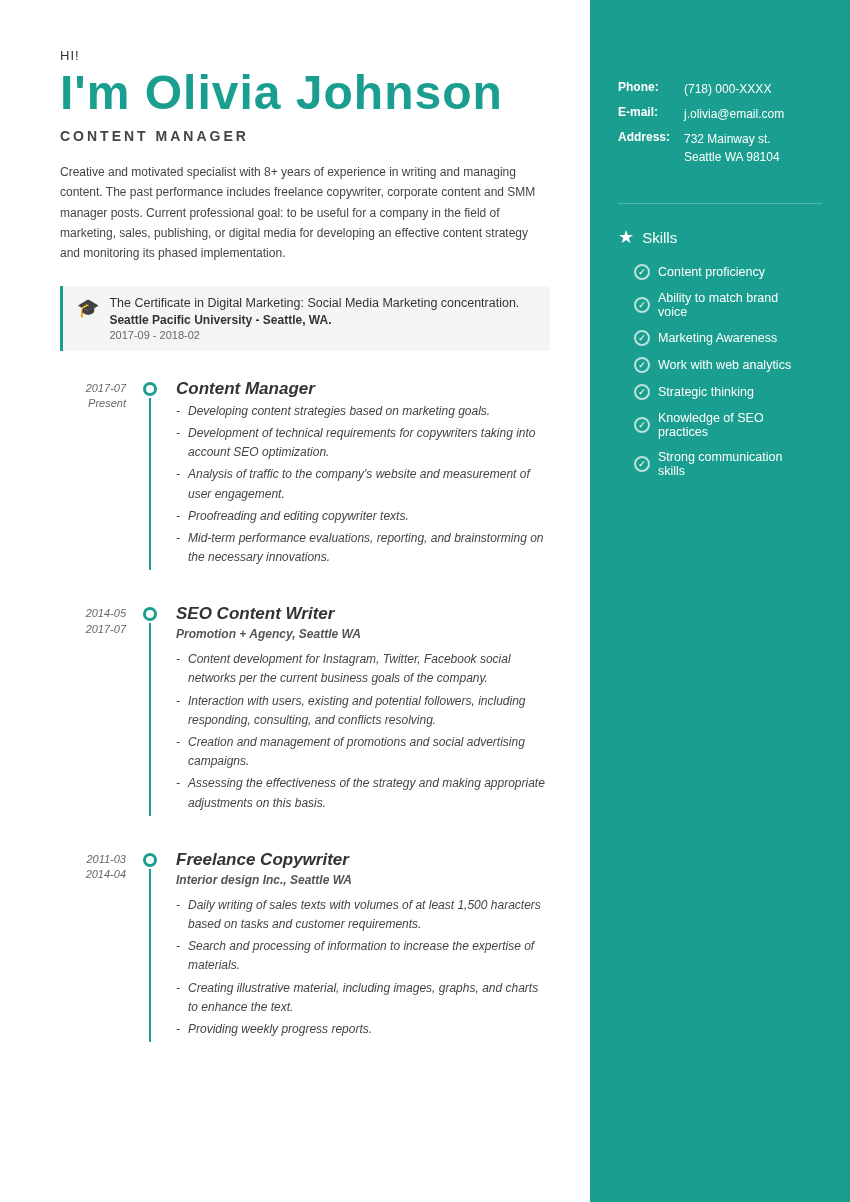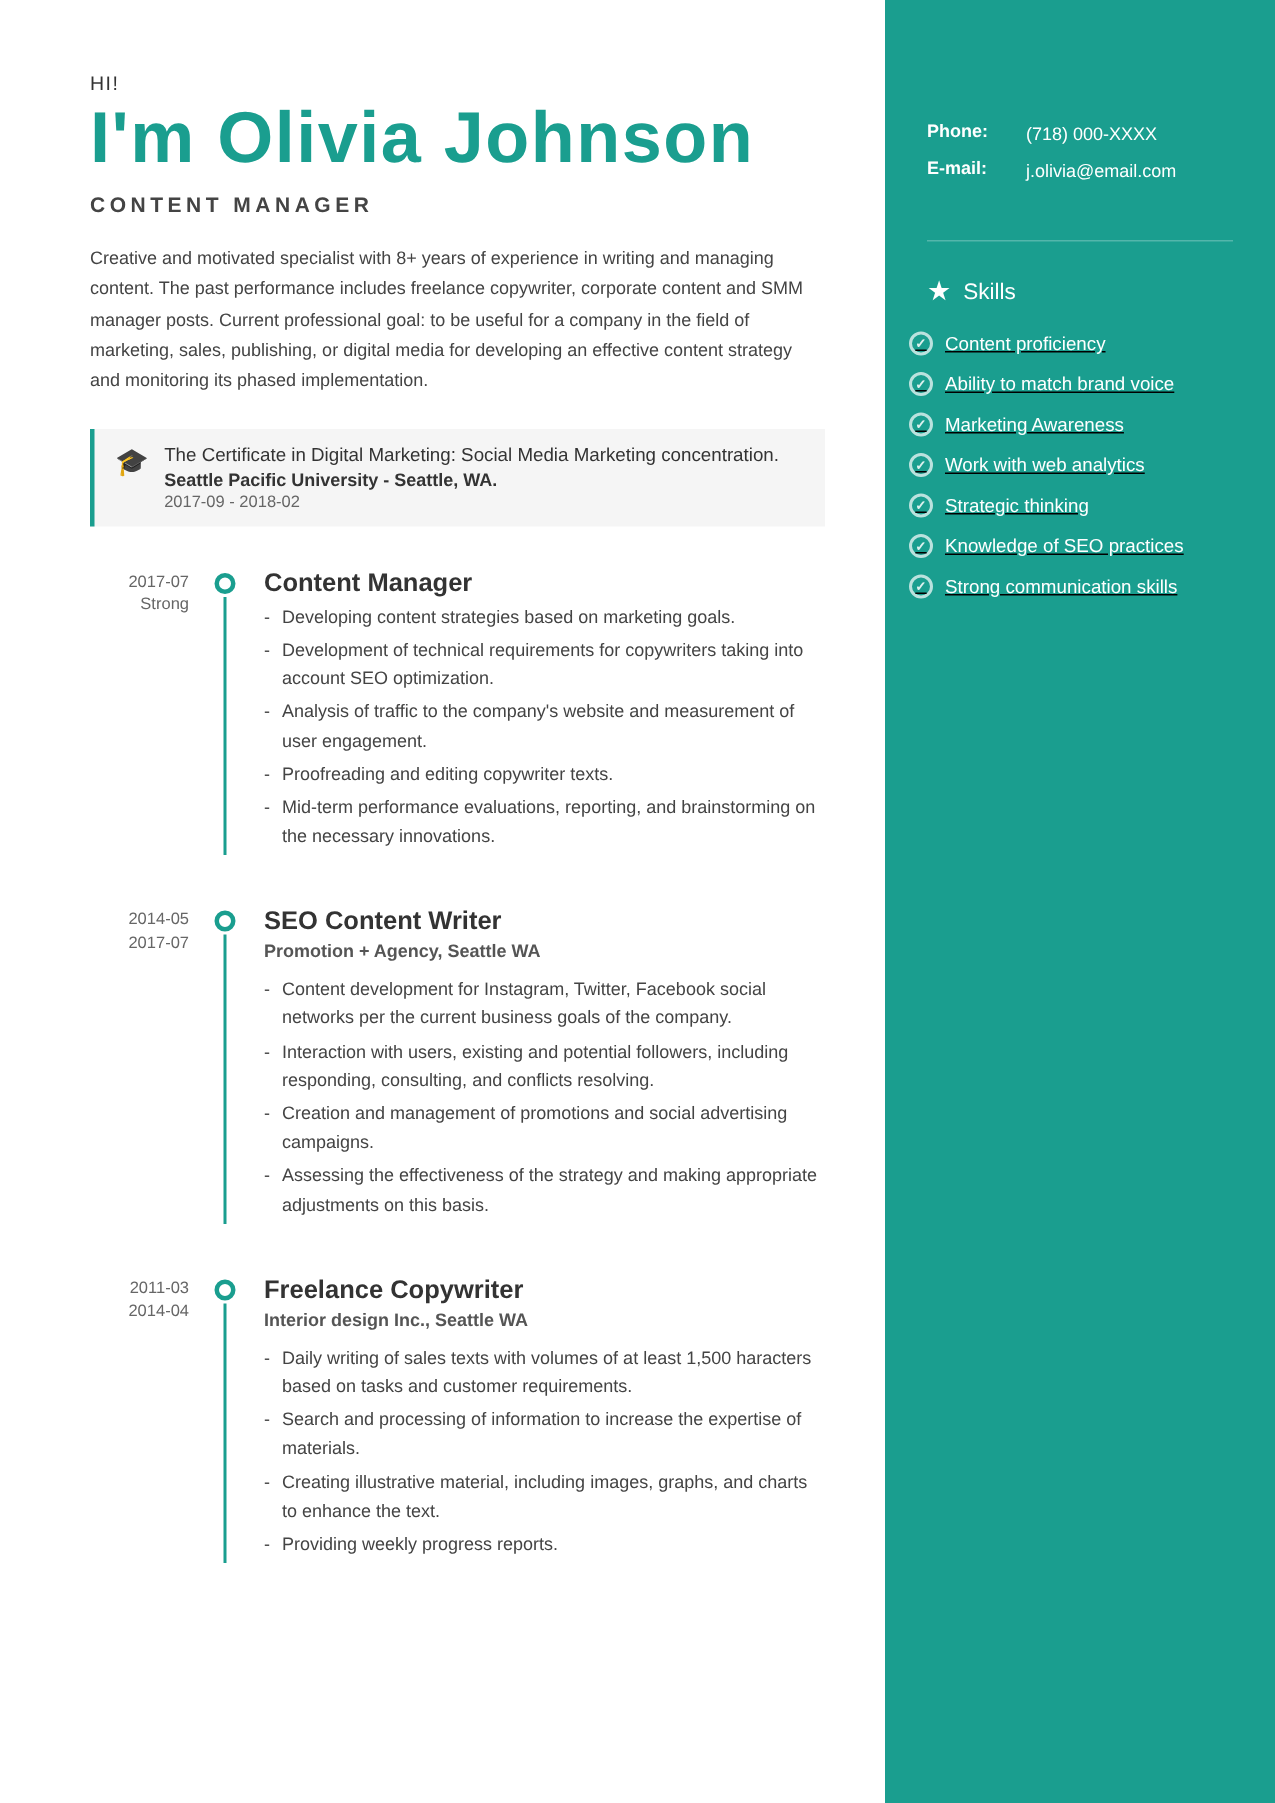--- a/index.html
+++ b/index.html
@@ -88,20 +88,21 @@
       color: #666;
     }
     
     .timeline {
       position: relative;
     }
     .timeline-item {
       display: flex;
       gap: 0;
       margin-bottom: 34px;
+      font-style: italic;
     }
     .timeline-left {
       width: 80px;
       flex-shrink: 0;
     }
     .timeline-date {
       font-size: 11px;
       color: #666;
       line-height: 1.4;
       text-align: right;
@@ -213,22 +214,21 @@
       color: #fff;
       font-size: 18px;
     }
     .skills-label {
       font-size: 15px;
       font-weight: 400;
       color: #fff;
     }
     .skills-list {
       list-style: none;
-      padding: 0 16px;
-      text-decoration: underline;
+      padding: 0 44px;
     }
     .skills-list li {
       display: flex;
       align-items: center;
       gap: 8px;
       margin-bottom: 11px;
     }
     .skill-check {
       width: 16px;
       height: 16px;
@@ -269,21 +269,21 @@
         <div class="education-date">2017-09 - 2018-02</div>
       </div>
     </div>
 
     <div class="timeline">
 
       <div class="timeline-item">
         <div class="timeline-left">
           <div class="timeline-date">
             <span>2017-07</span><br>
-            <span>Strong</span>
+            <span>Present</span>
           </div>
         </div>
         <div class="timeline-connector">
           <div class="timeline-dot"></div>
           <div class="timeline-line"></div>
         </div>
         <div class="timeline-body">
           <div class="job-title-text">Content Manager</div>
           <ul class="job-duties">
             <li>Developing content strategies based on marketing goals.</li>
@@ -349,20 +349,27 @@
 
     <div class="contact-section">
       <div class="contact-row">
         <span class="contact-label">Phone:</span>
         <span class="contact-value">(718) 000-XXXX</span>
       </div>
       <div class="contact-row">
         <span class="contact-label">E-mail:</span>
         <span class="contact-value">j.olivia@email.com</span>
       </div>
+      <div class="contact-row">
+        <span class="contact-label">Address:</span>
+        <span class="contact-value">
+          <span>732 Mainway st.</span><br>
+          <span>Seattle WA 98104</span>
+        </span>
+      </div>
     </div>
 
     <div class="divider-line"></div>
 
     <div class="skills-header">
       <span class="star-icon">★</span>
       <span class="skills-label">Skills</span>
     </div>
 
     <ul class="skills-list">

